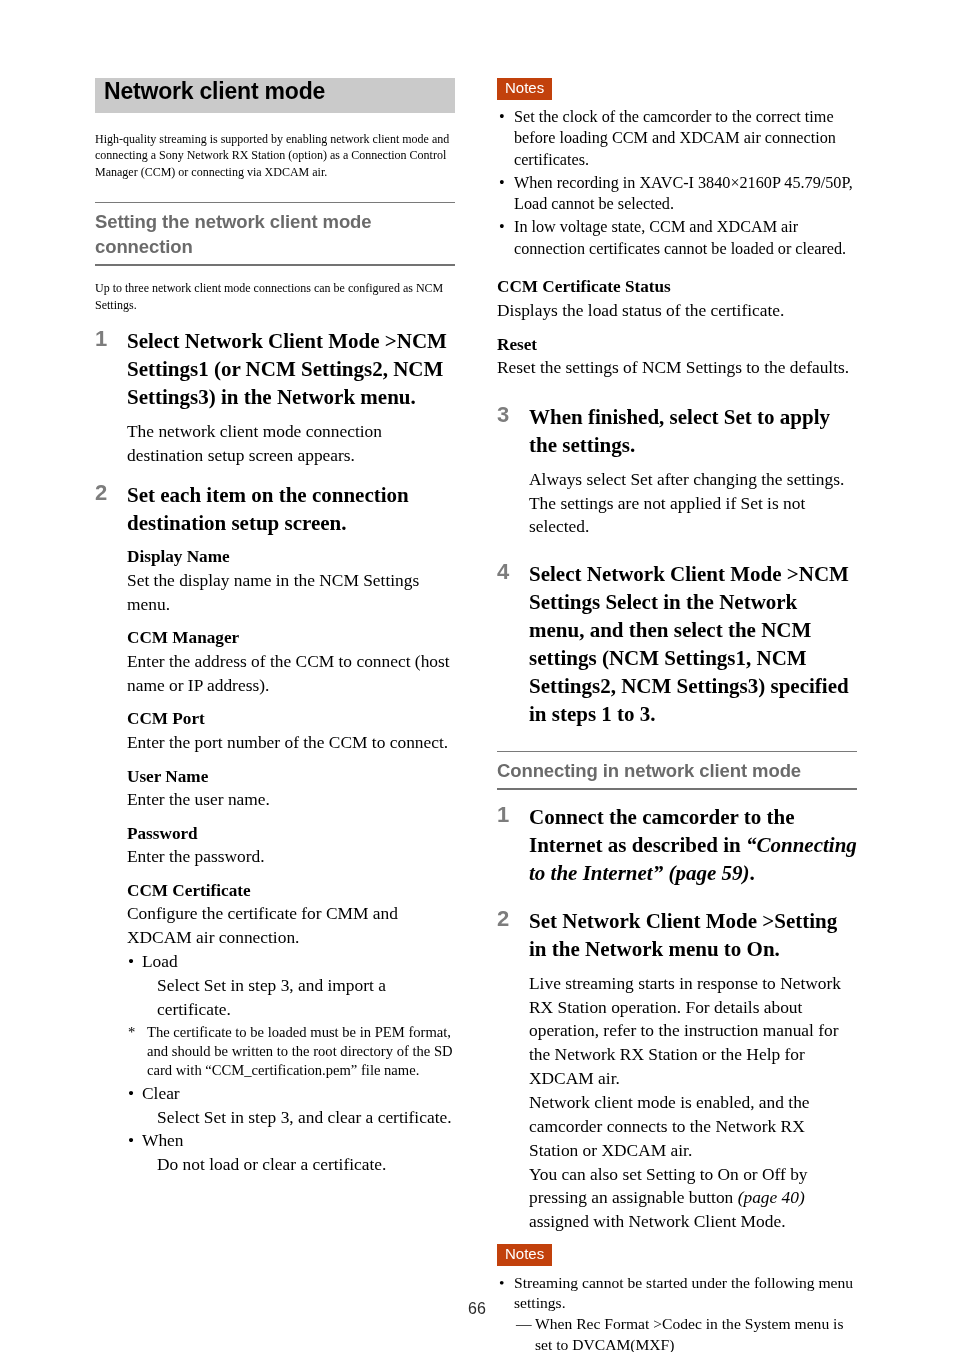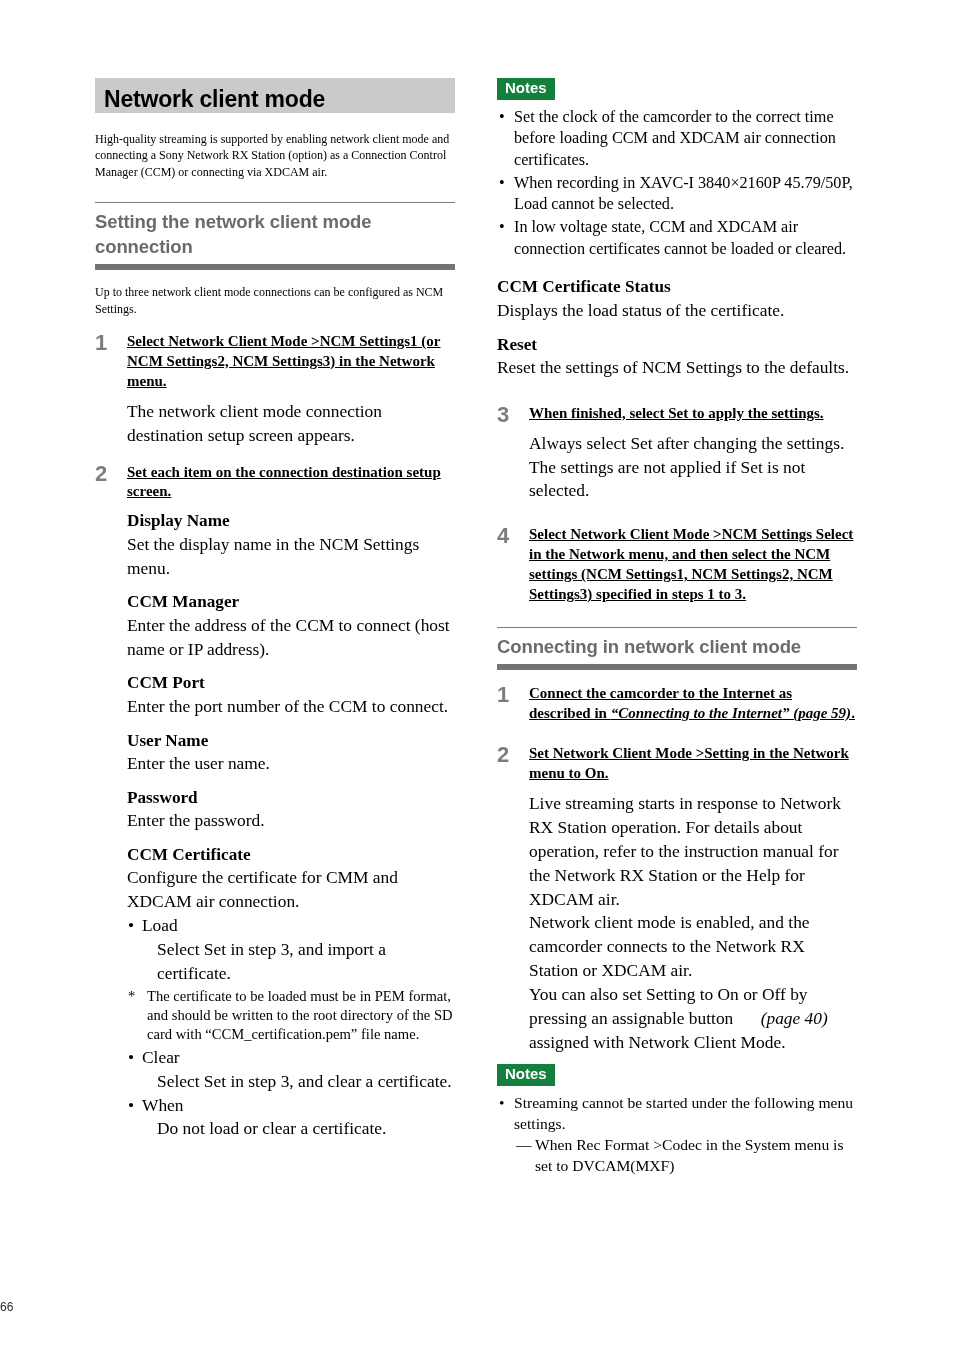--- a/index.html
+++ b/index.html
@@ -25,41 +25,41 @@
     top: 78px;
   }
   .col-left  { left: 95px; width: 360px; }
   .col-right { left: 497px; width: 360px; }
 
   
   .title-bar {
     background: #cacaca;
     height: 35px;
     display: flex;
-    align-items: flex-end;
+    align-items: flex-start;
     margin-bottom: 18px;
   }
   .title-bar .title-text {
     font-family: "Liberation Sans", sans-serif;
     font-weight: bold;
     font-size: 23px;
     color: #000;
     padding-left: 9px;
     letter-spacing: -0.2px;
   }
 
   
   .sec-head {
     font-family: "Liberation Sans", sans-serif;
     font-weight: bold;
     font-size: 18.5px;
     color: #6b6b6b;
     line-height: 1.32;
     border-top: 1px solid #7a7a7a;
-    border-bottom: 6px solid #737373;
+    border-bottom: 2px solid #737373;
     padding: 7px 0 5px 0;
     margin: 22px 0 14px 0;
     letter-spacing: -0.1px;
   }
 
   
   p.body {
     font-size: 12px;
     line-height: 1.37;
     margin: 0 0 13px 0;
@@ -76,32 +76,31 @@
     position: absolute;
     left: 0;
     top: -2px;
     font-family: "Liberation Sans", sans-serif;
     font-weight: bold;
     font-size: 22px;
     color: #7d7d7d;
   }
   .step-title {
     font-weight: bold;
-    font-size: 15px;
+    font-size: 21px;
     line-height: 1.33;
     margin: 0 0 8px 0;
-    text-decoration: underline;
   }
   .step-title i { font-style: italic; }
   .step-body {
     font-size: 17.4px;
     line-height: 1.37;
     margin: 0 0 6px 0;
   }
-  .step-body i { font-style: italic; margin-left: 23px; }
+  .step-body i { font-style: italic; }
 
   
   .def { margin: 0 0 11px 0; }
   .def-term {
     font-weight: bold;
     font-size: 17.2px;
     line-height: 1.3;
   }
   .def-desc {
     font-size: 17.4px;
@@ -142,24 +141,24 @@
   }
   .footnote .ast {
     position: absolute;
     left: 1px;
     top: 0;
   }
 
   
   .notes-badge {
     display: inline-block;
-    background: #15803d;
+    background: #c2410c;
     color: #ffffff;
     font-family: "Liberation Sans", sans-serif;
-    font-weight: bold;
+    font-weight: normal;
     font-size: 15px;
     padding: 2px 8px 3px 8px;
     line-height: 1.1;
     margin-bottom: 7px;
   }
   ul.notes {
     list-style: none;
     margin: 0;
     padding: 0;
   }
@@ -191,22 +190,23 @@
 
   .notes-block { margin: 16px 0 16px 0; }
   .notes-block.first { margin-top: 0; }
 
   
   .page-number {
     position: absolute;
     left: 0;
     right: 0;
     top: 1300px;
-    font-family: "Liberation Sans", sans-serif;
-    font-size: 12px;
+    text-align: center;
+    font-family: "Liberation Sans", sans-serif;
+    font-size: 16px;
     color: #2b2b2b;
   }
 </style>
 </head>
 <body>
 
 <div class="page">
 
   <div class="col col-left">
 

